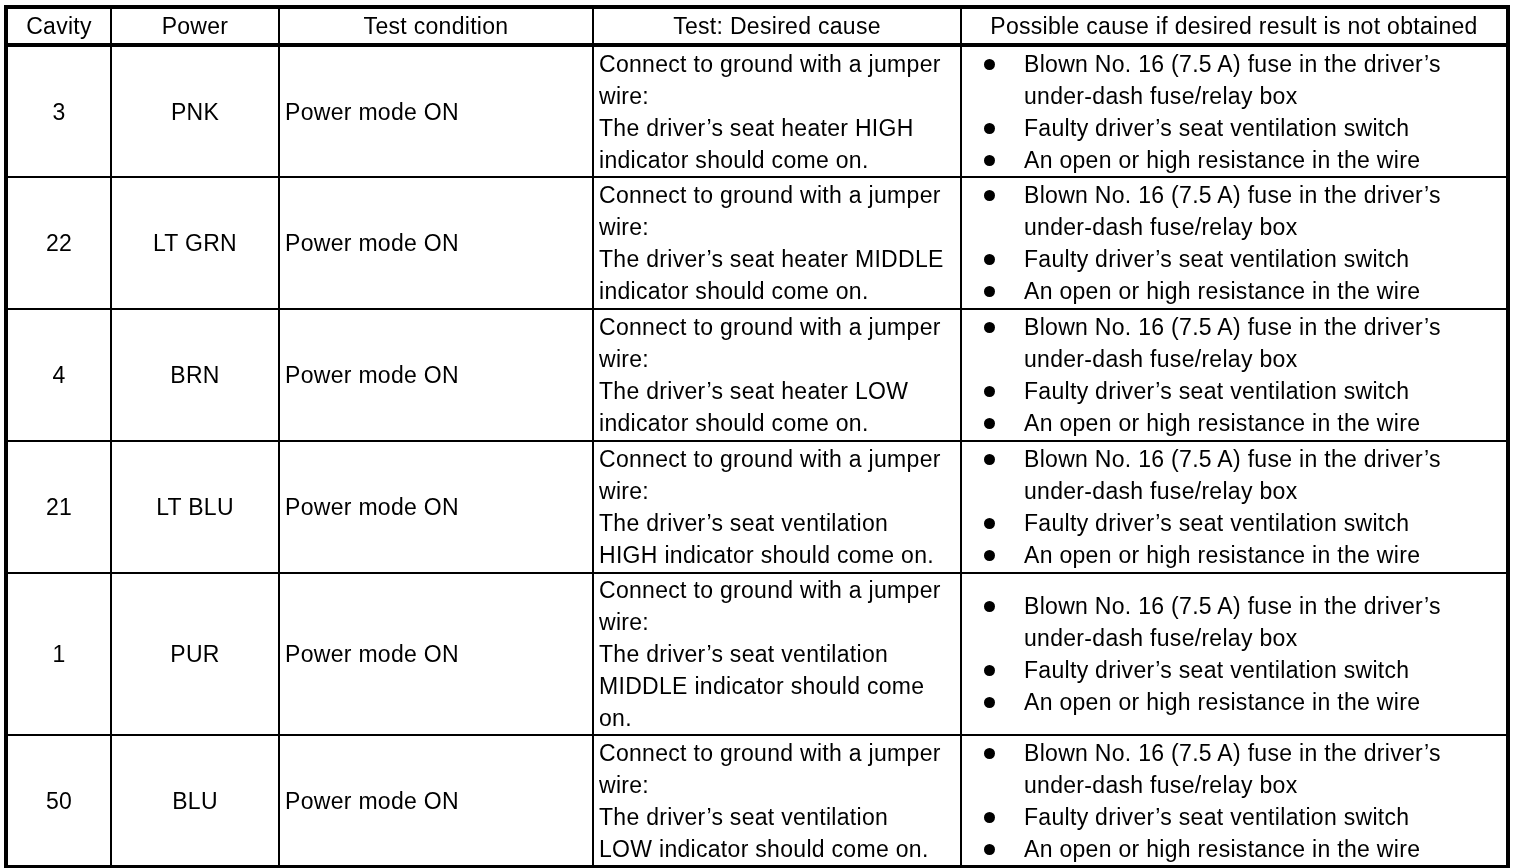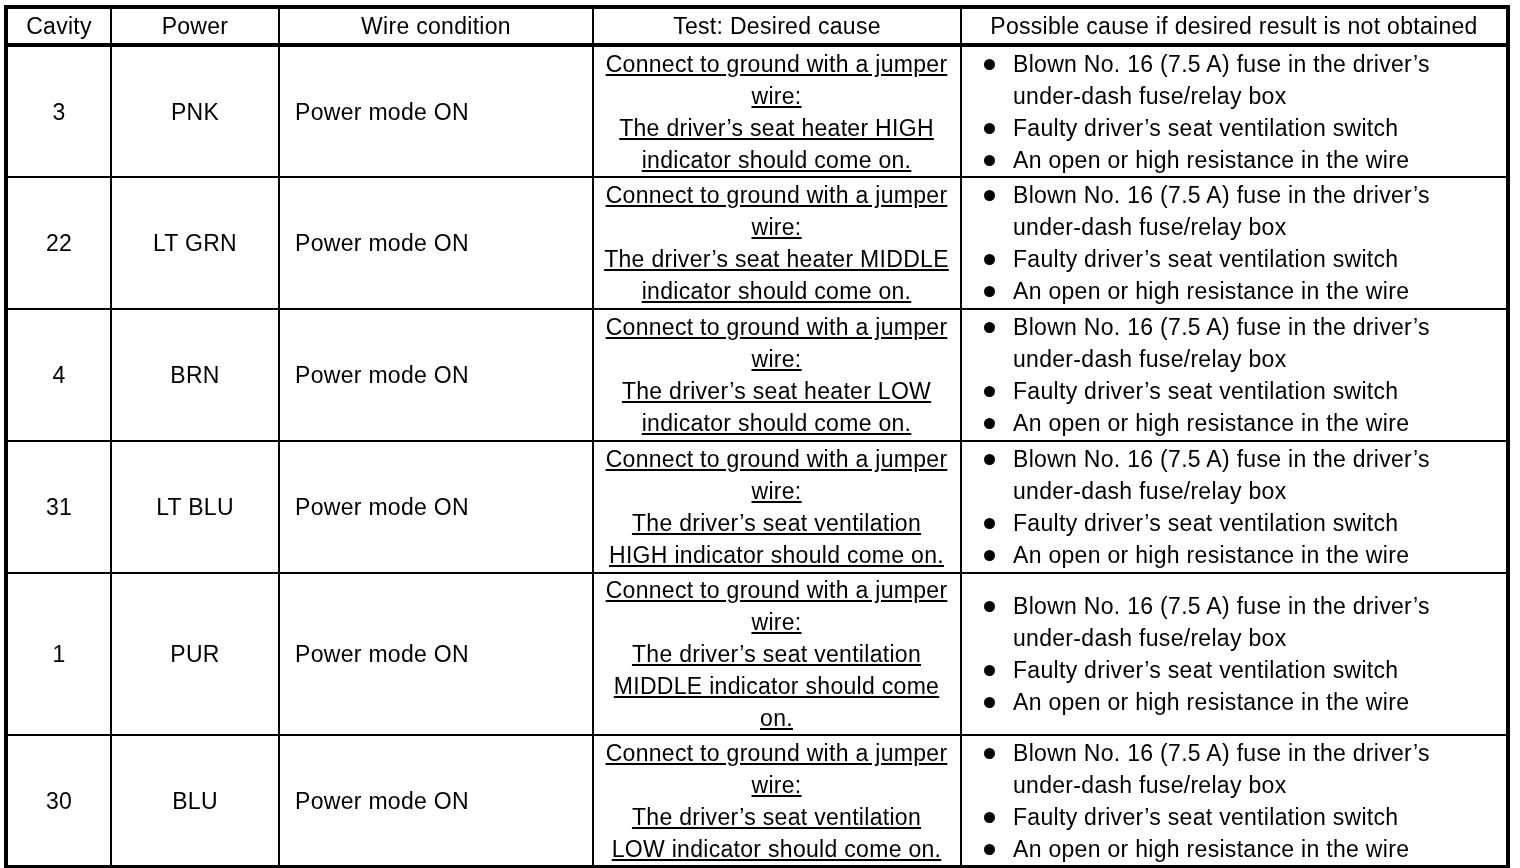--- a/index.html
+++ b/index.html
@@ -43,27 +43,27 @@
   .test-table tbody tr.tall { height: 158px; }
 
   td.cell-cavity,
   td.cell-wire {
     text-align: center;
     vertical-align: middle;
   }
   td.cell-cond {
     text-align: left;
     vertical-align: middle;
-    padding-left: 15px;
+    padding-left: 5px;
   }
   td.cell-result {
-    text-align: center;
-    vertical-align: middle;
+    text-align: left;
+    vertical-align: middle;
+    padding-left: 5px;
     padding-right: 1px;
-    text-decoration: underline;
   }
   .result-text {
     white-space: pre-line;
     display: block;
   }
   td.cell-causes {
     vertical-align: middle;
     padding-left: 22px;
     padding-right: 4px;
   }
@@ -73,41 +73,41 @@
   }
   .dot {
     flex: 0 0 11px;
     width: 11px;
     height: 11px;
     border-radius: 50%;
     background: #000000;
     margin-top: 11px;
   }
   .cause-text {
-    margin-left: 18px;
+    margin-left: 29px;
     white-space: pre-line;
   }
 </style>
 </head>
 <body>
 
 <div class="page">
   <table class="test-table">
     <colgroup>
       <col style="width:105px">
       <col style="width:168px">
       <col style="width:314px">
       <col style="width:368px">
       <col style="width:547px">
     </colgroup>
     <thead>
       <tr>
         <th>Cavity</th>
         <th>Power</th>
-        <th>Wire condition</th>
+        <th>Test condition</th>
         <th>Test: Desired cause</th>
         <th>Possible cause if desired result is not obtained</th>
       </tr>
     </thead>
     <tbody>
 
       <tr>
         <td class="cell-cavity">3</td>
         <td class="cell-wire">PNK</td>
         <td class="cell-cond">Power mode ON</td>
@@ -182,21 +182,21 @@
             <span class="cause-text">Faulty driver’s seat ventilation switch</span>
           </div>
           <div class="cause">
             <span class="dot"></span>
             <span class="cause-text">An open or high resistance in the wire</span>
           </div>
         </td>
       </tr>
 
       <tr>
-        <td class="cell-cavity">31</td>
+        <td class="cell-cavity">21</td>
         <td class="cell-wire">LT BLU</td>
         <td class="cell-cond">Power mode ON</td>
         <td class="cell-result">
           <span class="result-text">Connect to ground with a jumper
 wire:
 The driver’s seat ventilation
 HIGH indicator should come on.</span>
         </td>
         <td class="cell-causes">
           <div class="cause">
@@ -237,21 +237,21 @@
             <span class="cause-text">Faulty driver’s seat ventilation switch</span>
           </div>
           <div class="cause">
             <span class="dot"></span>
             <span class="cause-text">An open or high resistance in the wire</span>
           </div>
         </td>
       </tr>
 
       <tr>
-        <td class="cell-cavity">30</td>
+        <td class="cell-cavity">50</td>
         <td class="cell-wire">BLU</td>
         <td class="cell-cond">Power mode ON</td>
         <td class="cell-result">
           <span class="result-text">Connect to ground with a jumper
 wire:
 The driver’s seat ventilation
 LOW indicator should come on.</span>
         </td>
         <td class="cell-causes">
           <div class="cause">

